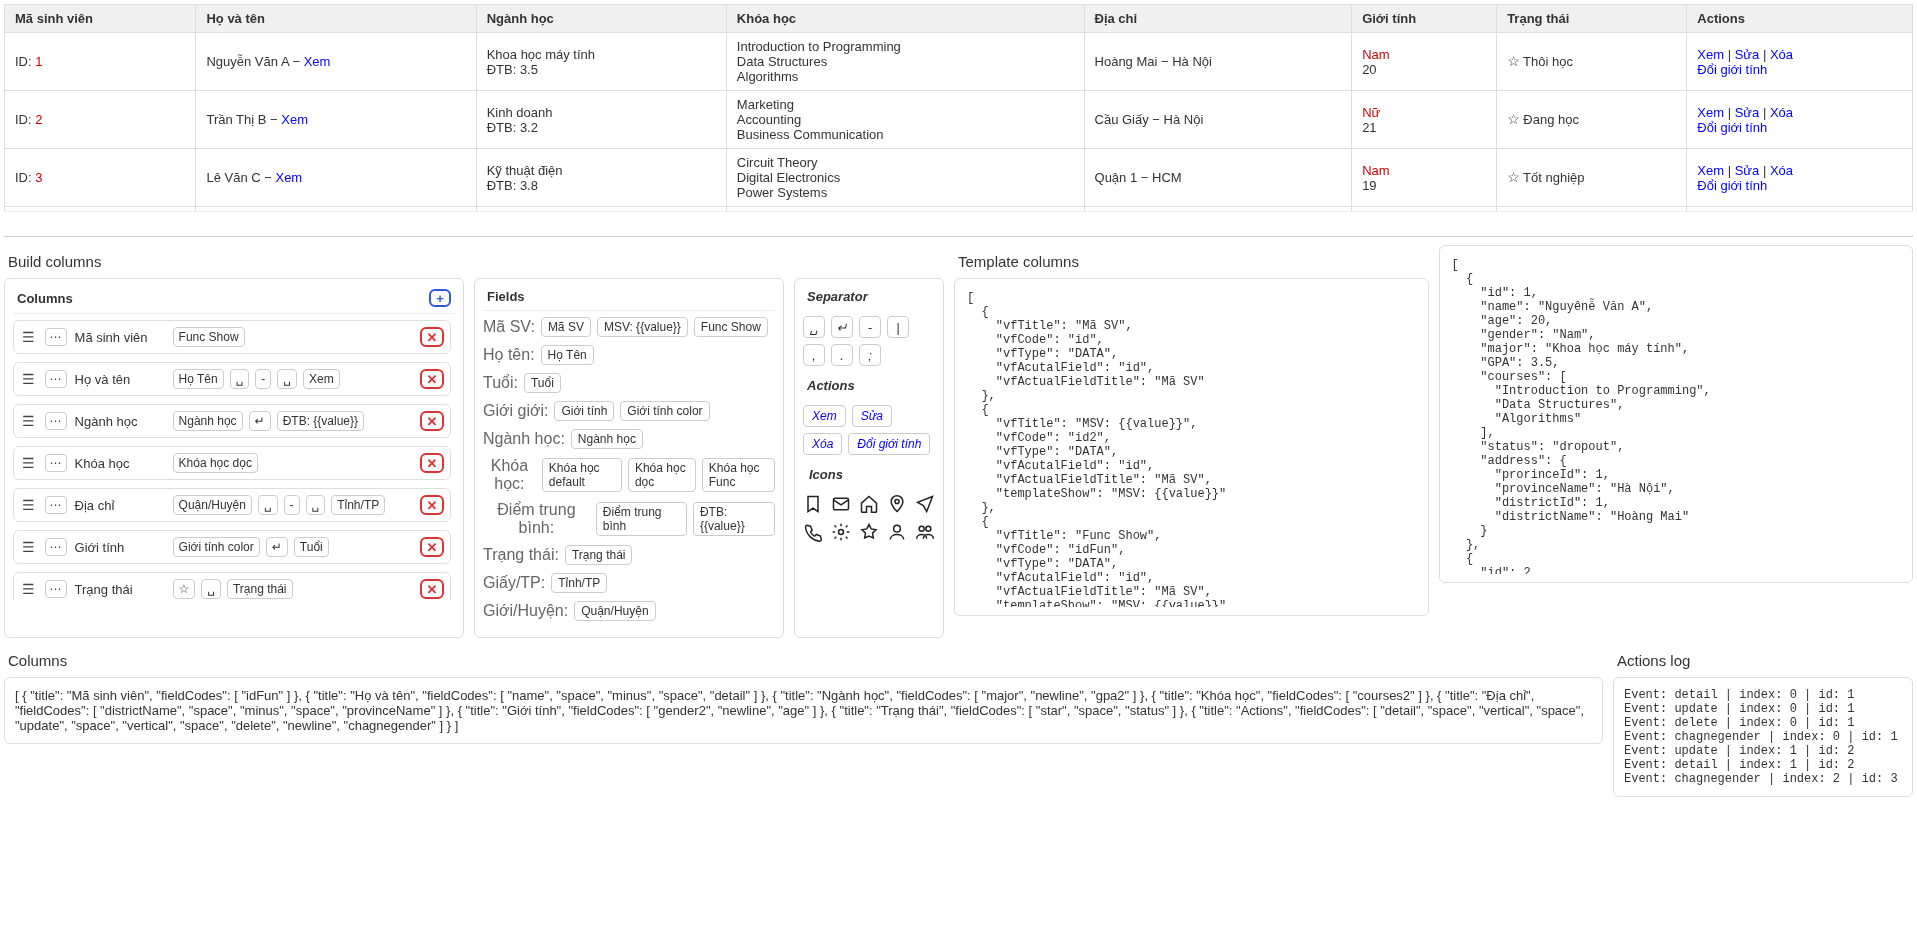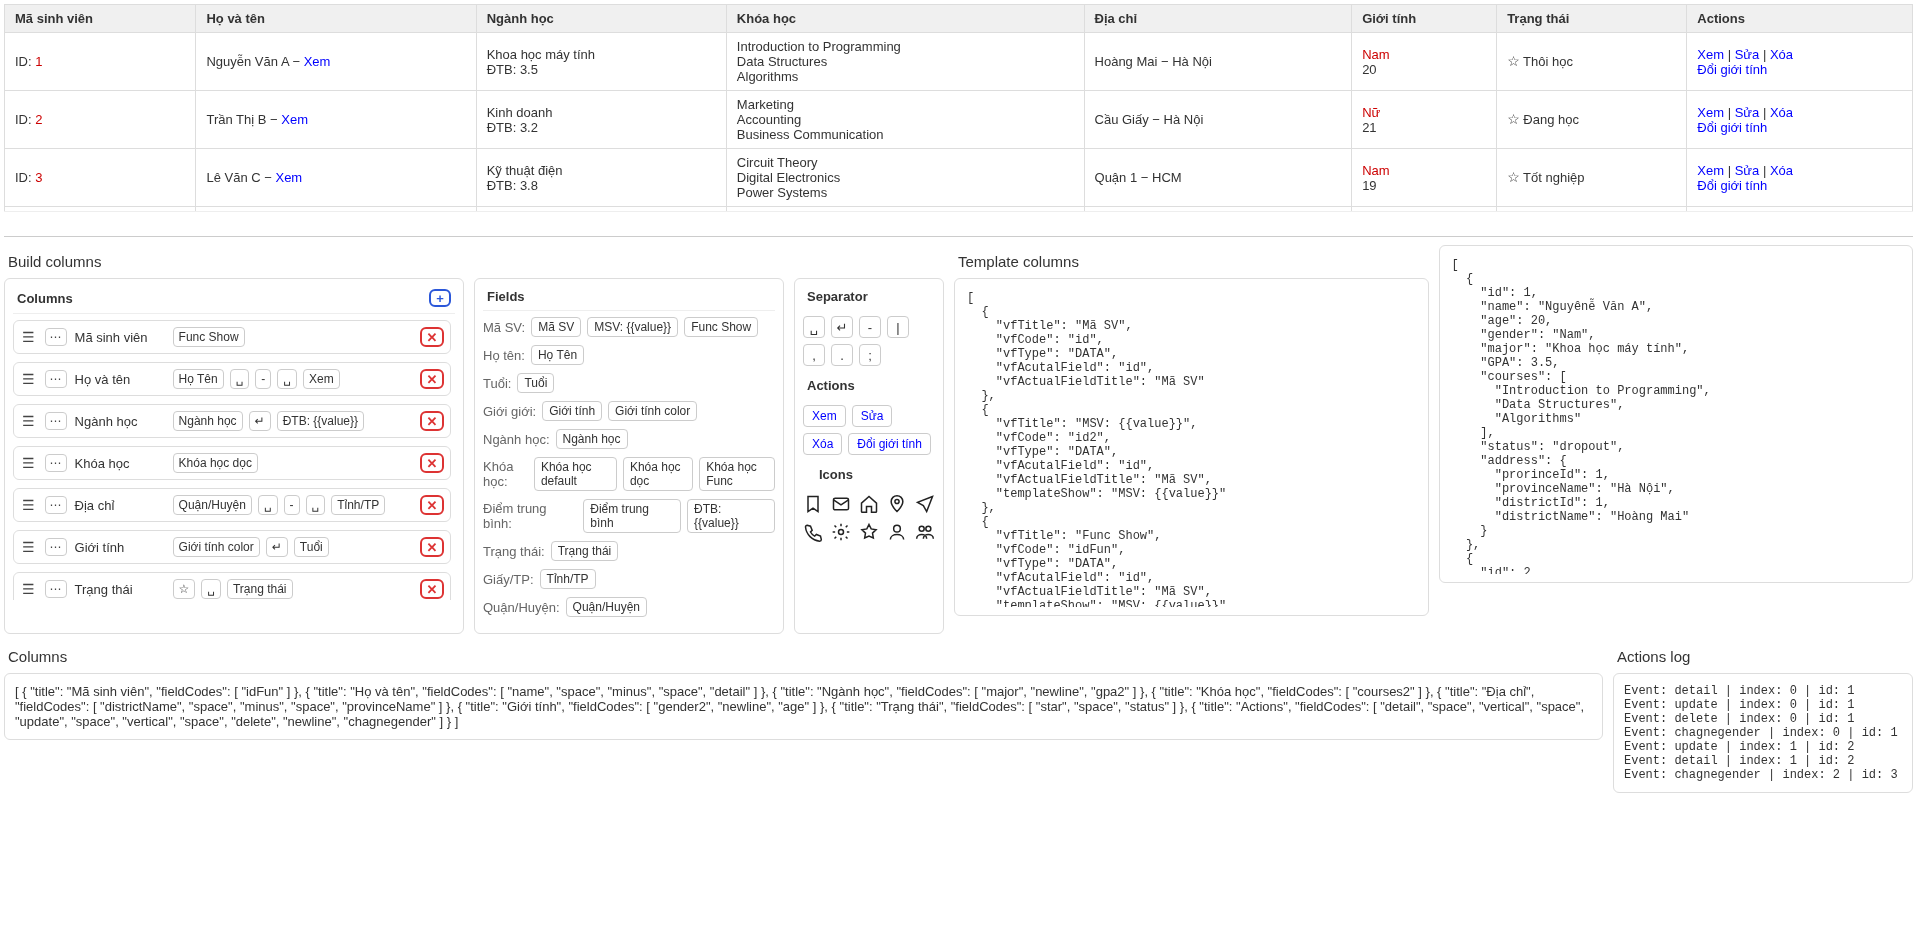--- a/index.html
+++ b/index.html
@@ -30,21 +30,21 @@
 .drag-icon { font-size: 14px; color: #444; padding: 0 2px; cursor: grab; }
 .more-icon { font-size: 12px; color: #444; border: 1px solid #ccc; border-radius: 4px; padding: 1px 4px; cursor: pointer; }
 .col-name { flex: 0 0 90px; font-size: 13px; }
 .chips { display: flex; gap: 6px; flex-wrap: wrap; flex: 1; }
 .chip { border: 1px solid #ccc; border-radius: 4px; padding: 2px 6px; font-size: 12px; background: #fff; cursor: default; display: inline-flex; align-items: center; }
 .chip.sm { padding: 2px 5px; }
 .del-btn { border: 2px solid #d33; color: #d33; border-radius: 6px; width: 24px; height: 20px; display: flex; align-items: center; justify-content: center; font-weight: bold; cursor: pointer; background: #fff; }
 
 
 .field-line { display: flex; align-items: center; gap: 6px; margin-bottom: 8px; font-size: 12px; }
-.field-label { color: #666; font-size: 13px; }
+.field-label { color: #666; font-size: 16px; text-align: center; }
 
 
 .side-panel .sep-row { display: flex; gap: 6px; flex-wrap: wrap; margin: 6px 0 10px; }
 .sep-btn { border: 1px solid #ccc; border-radius: 4px; width: 22px; height: 22px; display: flex; align-items: center; justify-content: center; font-size: 13px; background: #fff; cursor: pointer; }
 .action-link { border: 1px solid #ccc; border-radius: 4px; padding: 3px 8px; font-size: 12px; color: #00f; cursor: pointer; background: #fff; }
 .icon-row { display: flex; gap: 8px; flex-wrap: wrap; margin-top: 6px; }
 .icon-row svg { width: 20px; height: 20px; stroke: #222; stroke-width: 1.8; fill: none; cursor: pointer; }
 
 pre.code { font-family: "Courier New", monospace; font-size: 12px; white-space: pre; overflow: auto; max-height: 320px; padding: 4px; }
 
@@ -249,27 +249,27 @@
             </div>
             <div class="field-line">
               <span class="field-label">Trạng thái:</span>
               <span class="chip">Trạng thái</span>
             </div>
             <div class="field-line">
               <span class="field-label">Giấy/TP:</span>
               <span class="chip">Tỉnh/TP</span>
             </div>
             <div class="field-line">
-              <span class="field-label">Quận/Huyện:</span>
+              <span class="field-label">Giới/Huyện:</span>
               <span class="chip">Quận/Huyện</span>
             </div>
           </div>
       </div>
 
-      <div class="panel side-panel" style="flex:0 0 150px;">
+      <div class="panel side-panel" style="flex:0 0 150px;font-style:italic;">
         <div class="panel-title" style="border:none;margin:0;">
             <span>Separator</span>
           </div>
         <div class="sep-row" id="sep-row">
             <span class="sep-btn">␣</span>
             <span class="sep-btn">↵</span>
             <span class="sep-btn">-</span>
             <span class="sep-btn">|</span>
             <span class="sep-btn">,</span>
             <span class="sep-btn">.</span>
@@ -277,21 +277,21 @@
           </div>
         <div class="panel-title" style="border:none;margin:0;">
             <span>Actions</span>
           </div>
         <div class="sep-row" id="actions-row">
             <span class="action-link">Xem</span>
             <span class="action-link">Sửa</span>
             <span class="action-link">Xóa</span>
             <span class="action-link">Đổi giới tính</span>
           </div>
-        <div class="panel-title" style="border:none;margin:4px 12px 0;">
+        <div class="panel-title" style="border:none;margin:4px 2px 0;">
             <span>Icons</span>
           </div>
         <div class="icon-row">
           <svg viewBox="0 0 24 24">
               <path d="M6 3h12v18l-6-4-6 4z"></path>
             </svg>
           <svg viewBox="0 0 24 24">
               <rect x="3" y="5" width="18" height="14" rx="2"></rect>
               <path d="M3 7l9 6 9-6"></path>
             </svg>

